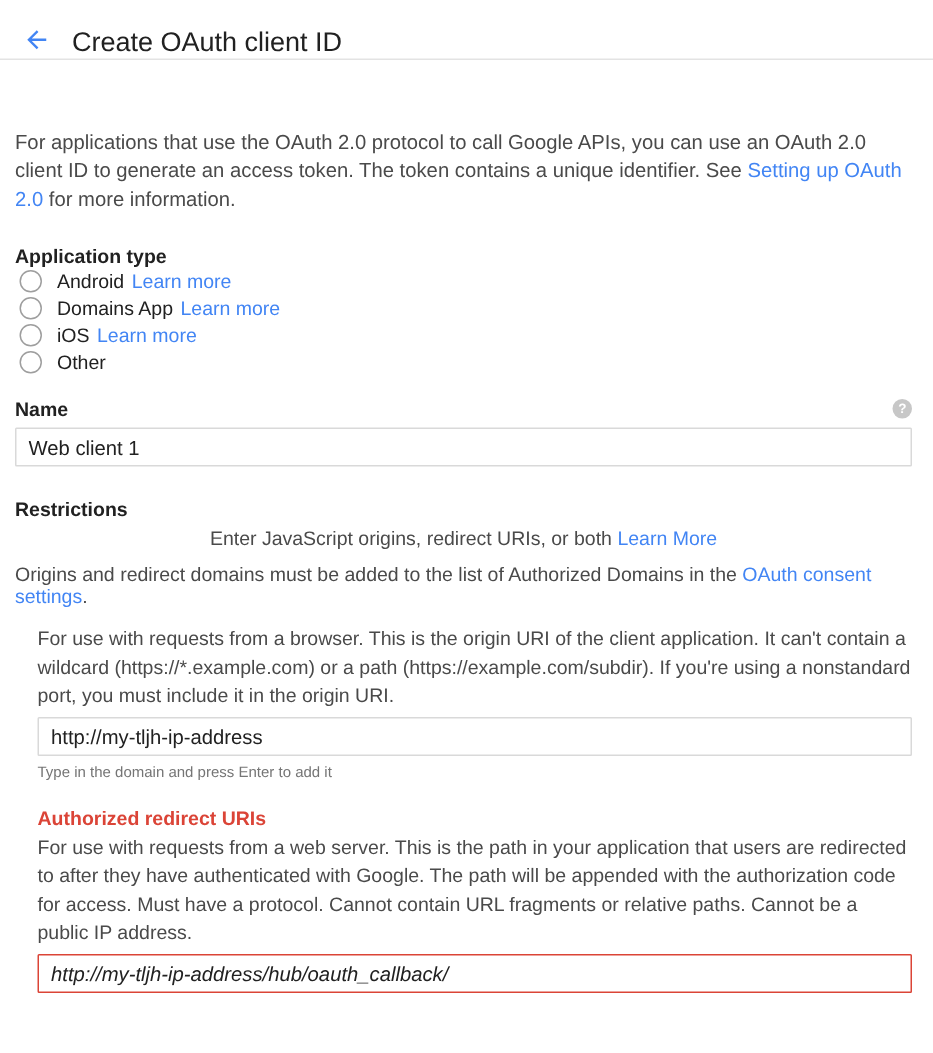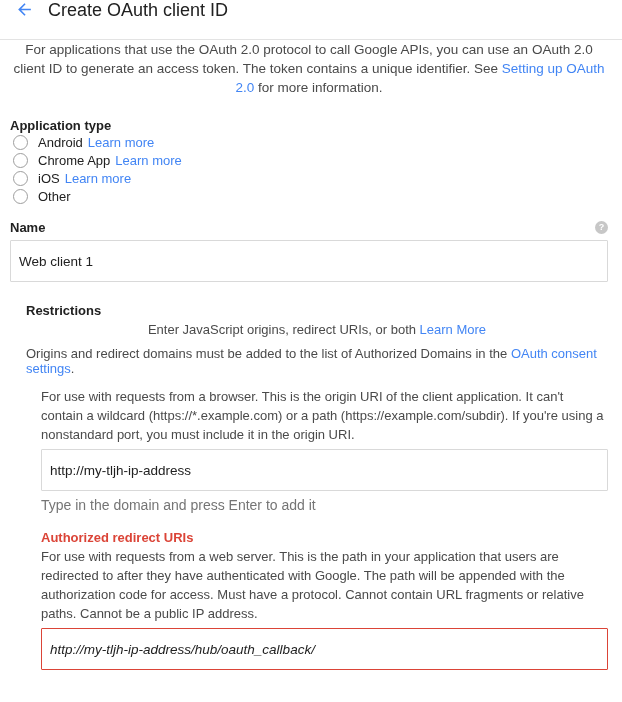--- a/index.html
+++ b/index.html
@@ -5,31 +5,31 @@
   * { margin:0; padding:0; box-sizing:border-box; }
   html,body { background:#fff; }
   body {
     width:622px; height:702px;
     font-family:"Liberation Sans", sans-serif;
     font-size:13px; color:#3c3c3c;
     overflow:hidden;
   }
   
   .header {
-    height:40px; display:flex; align-items:flex-start;
+    height:40px; display:flex; align-items:flex-end;
     border-bottom:1px solid #e3e3e3;
   }
   .back-btn {
     width:48px; display:flex; justify-content:center; align-items:center;
     cursor:pointer;
   }
   .page-title { font-size:18px; font-weight:400; color:#212121; }
   
   .content { padding:0 14px 0 10px; }
-  .intro { line-height:19px; color:#4a4a4a; font-size:13.5px;text-align:center; }
+  .intro { margin-top:45px; line-height:19px; color:#4a4a4a; font-size:13.5px; }
   a.link { color:#4285f4; text-decoration:none; cursor:pointer; }
   .section-label { font-weight:bold; color:#212121; }
   
   .app-type { margin-top:21px; }
   .radio-row { display:flex; align-items:center; height:17px; margin-top:1px; }
   .radio {
     width:15px; height:15px; border-radius:50%;
     border:1px solid #9e9e9e; margin-left:3px; margin-right:10px;
     position:relative; flex:0 0 15px; cursor:pointer; background:#fff;
   }
@@ -42,36 +42,36 @@
   .radio-row a.link { margin-left:5px; }
   
   .name-block { margin-top:15px; }
   .label-row { display:flex; align-items:center;justify-content:space-between; }
   .help-icon {
     width:13px; height:13px; border-radius:50%; background:#c7c7c7;
     color:#fff; font-size:9px; font-weight:bold; line-height:13px;
     text-align:center; margin-left:7px; cursor:pointer;
   }
   .text-input {
-    display:block; width:100%; height:42px; margin-top:5px;
+    display:block; width:100%; height:26px; margin-top:5px;
     border:1px solid #d9d9d9; border-radius:1px;
     font-family:"Liberation Sans", sans-serif; font-size:13.5px; color:#212121;
     padding:12px 8px; outline:none; background:#fff;
   }
   .text-input.error { border:1px solid #db4437;font-style:italic; }
   
-  .restrictions { margin-top:21px;margin-left:16px; }
+  .restrictions { margin-top:21px; }
   .restr-line1 { margin-top:4px; color:#4a4a4a;text-align:center; }
   .restr-line2 { margin-top:9px; color:#4a4a4a; }
   .indent { margin-left:15px; }
   .subsection { margin-top:11px; }
   .subsection-title { font-weight:bold; color:#212121; }
   .subsection-title.error-title { color:#db4437; }
   .subsection-desc { margin-top:2px; line-height:19px; color:#4a4a4a; max-width:585px; }
-  .hint { margin-top:6px; color:#757575; font-size:14px; }
+  .hint { margin-top:6px; color:#757575; font-size:10px; }
   .redirect-section { margin-top:17px; }
 </style>
 </head>
 <body>
 
 <div class="header">
   <div class="back-btn">
     <span>
       <svg width="19" height="19" viewBox="0 0 24 24">
           <path fill="#4285f4" d="M20 11H7.83l5.59-5.59L12 4l-8 8 8 8 1.41-1.41L7.83 13H20v-2z"></path>
@@ -90,21 +90,21 @@
   <div class="app-type">
     <div class="section-label">Application type</div>
 
     <div class="radio-row">
       <div class="radio"></div>
       <span class="radio-label">Android</span>
       <a class="link">Learn more</a>
     </div>
     <div class="radio-row">
       <div class="radio"></div>
-      <span class="radio-label">Chrome App</span>
+      <span class="radio-label">Domains App</span>
       <a class="link">Learn more</a>
     </div>
     <div class="radio-row">
       <div class="radio"></div>
       <span class="radio-label">iOS</span>
       <a class="link">Learn more</a>
     </div>
     <div class="radio-row">
       <div class="radio"></div>
       <span class="radio-label">Other</span>

